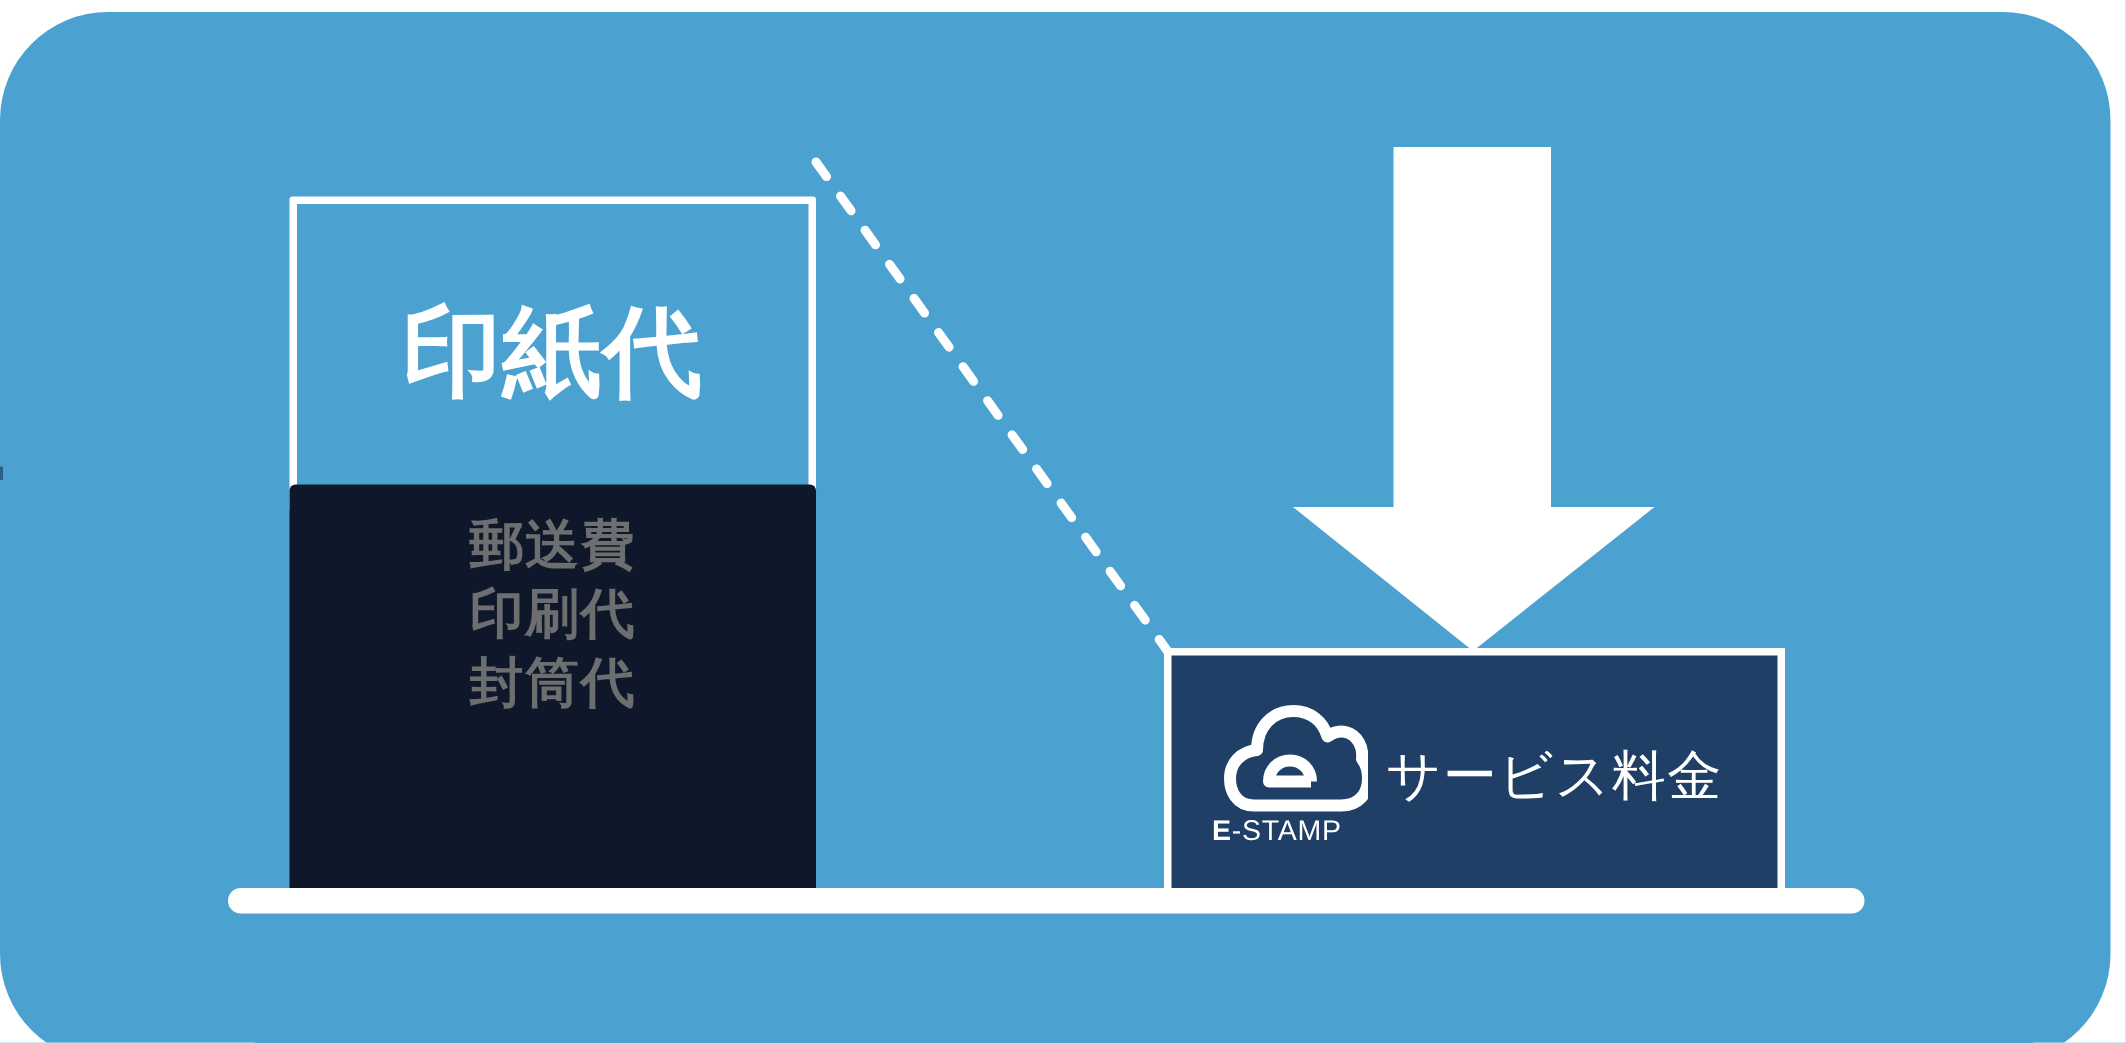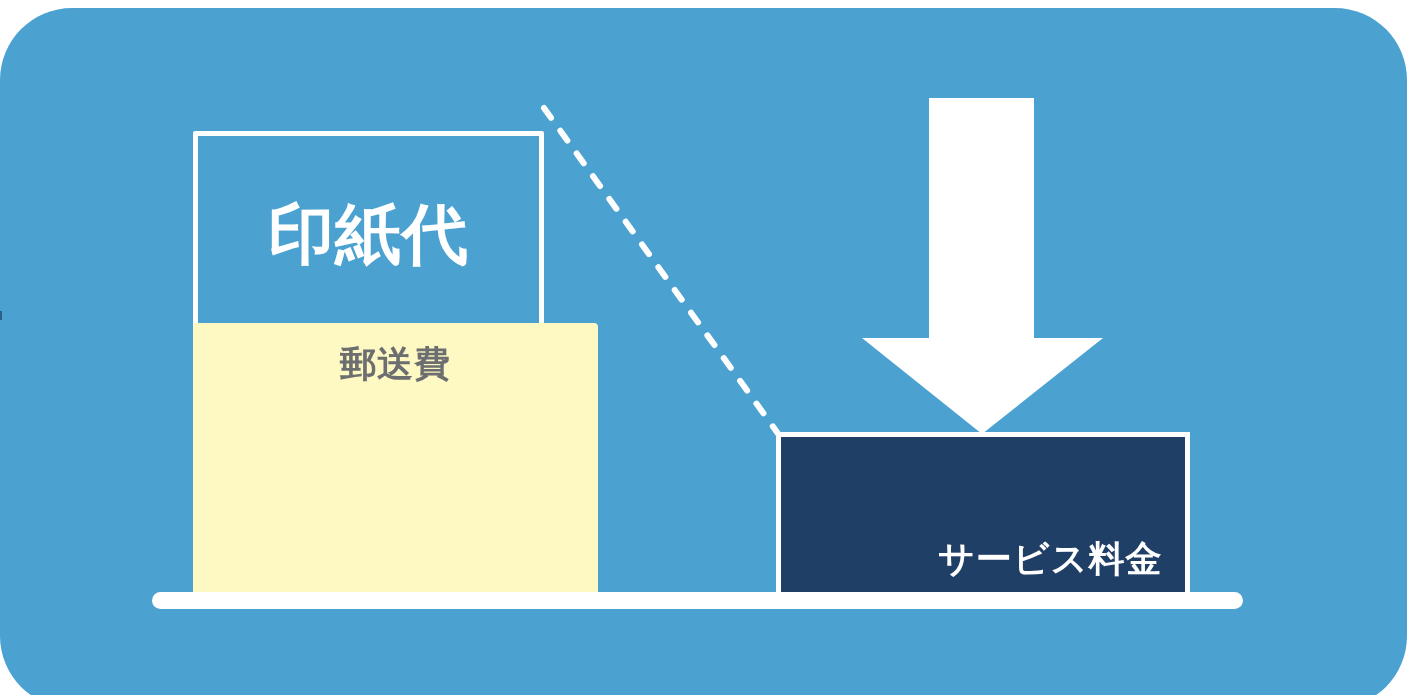--- a/index.html
+++ b/index.html
@@ -49,23 +49,23 @@
       font-size: 66px;
       font-weight: bold;
       letter-spacing: 1px;
       line-height: 1;
       margin-top: -2px;
     }
     .cost-box {
       position: absolute;
       left: 193px;
       top: 323px;
-      width: 405px;
+      width: 351px;
       height: 278px;
-      background: #fef9c3;
+      background: #0f172a;
       border-radius: 4px 4px 0 0;
     }
     .cost-list {
       list-style: none;
       margin: 0;
       padding: 0;
       position: absolute;
       top: 18px;
       left: 0;
       width: 100%;
@@ -124,28 +124,27 @@
       font-family: "Liberation Sans", sans-serif;
       font-size: 19px;
       letter-spacing: 0.5px;
       white-space: nowrap;
     }
     .logo-text b {
       font-weight: bold;
     }
     .service-label {
       position: absolute;
-      left: 157px;
+      left: 143px;
       top: 56px;
       color: #ffffff;
       font-size: 36px;
-      font-weight: bold;
+      font-weight: normal;
       letter-spacing: 1px;
       white-space: nowrap;
-      margin-top: 42px;
     }
     .baseline {
       position: absolute;
       left: 152px;
       top: 592px;
       width: 1091px;
       height: 17px;
       background: #ffffff;
       border-radius: 9px;
     }
@@ -164,20 +163,30 @@
   <polygon points="929,98 1034,98 1034,338 1103,338 982,434 862,338 929,338" fill="#ffffff"></polygon>
 </svg>
 
 <div class="stamp-box">
   <span class="stamp-label">印紙代</span>
 </div>
 
 <div class="cost-box">
   <ul class="cost-list">
     <li>郵送費</li>
+    <li>印刷代</li>
+    <li>封筒代</li>
   </ul>
 </div>
 
 <div class="service-box">
+  <div class="logo">
+    <svg width="96" height="74" viewBox="0 0 96 74">
+      <path d="M20,68 C8,68 4,58 4,50 C4,40 11,32 22,31 C22,15 33,5 46,5 C58,5 66,12 69,22 C73,19 77,18 81,19 C89,21 93,29 92,37 C96,42 96,48 96,50 C96,60 90,68 78,68 Z" fill="none" stroke="#ffffff" stroke-width="8" stroke-linejoin="round"></path>
+      <path d="M58,52 L30,52 C30,44 36,38 44,38 C52,38 58,44 58,52" fill="none" stroke="#ffffff" stroke-width="8" stroke-linejoin="round"></path>
+      <path d="M44,38 L44,52" stroke="none"></path>
+    </svg>
+    <div class="logo-text"><b>E</b><span>-STAMP</span></div>
+  </div>
   <span class="service-label">サービス料金</span>
 </div>
 
 <div class="baseline"></div>
 
 </body></html>

